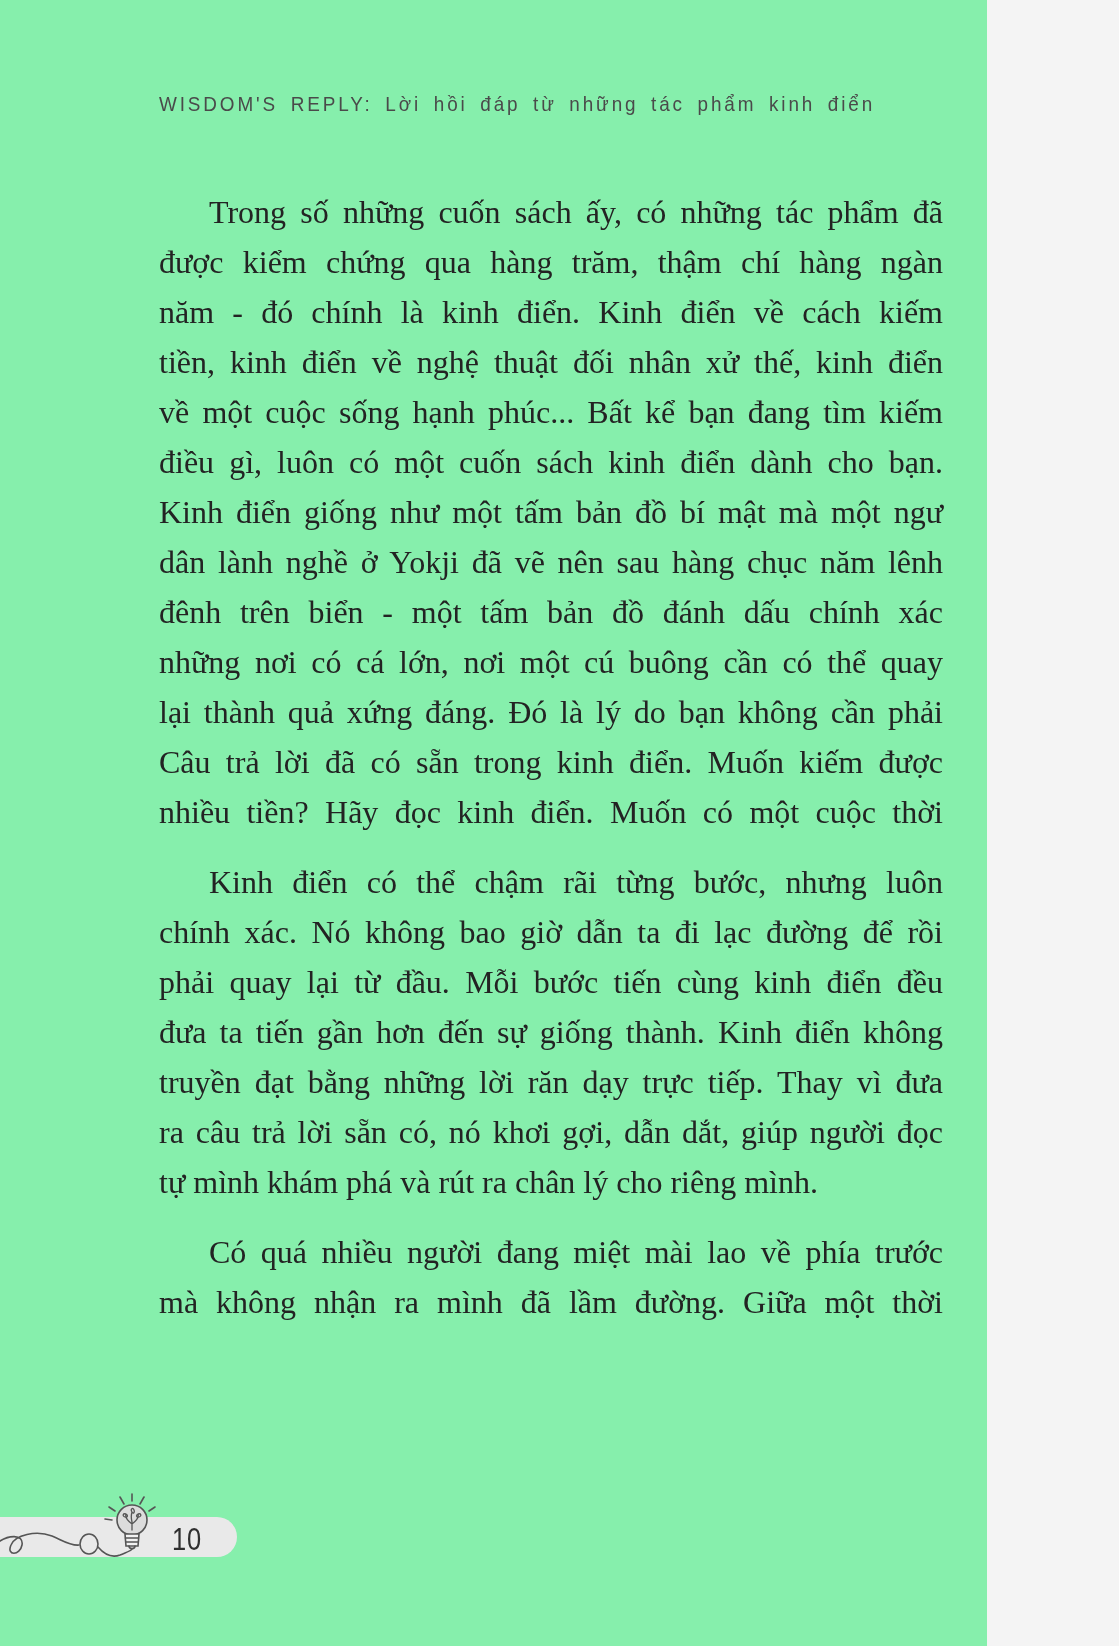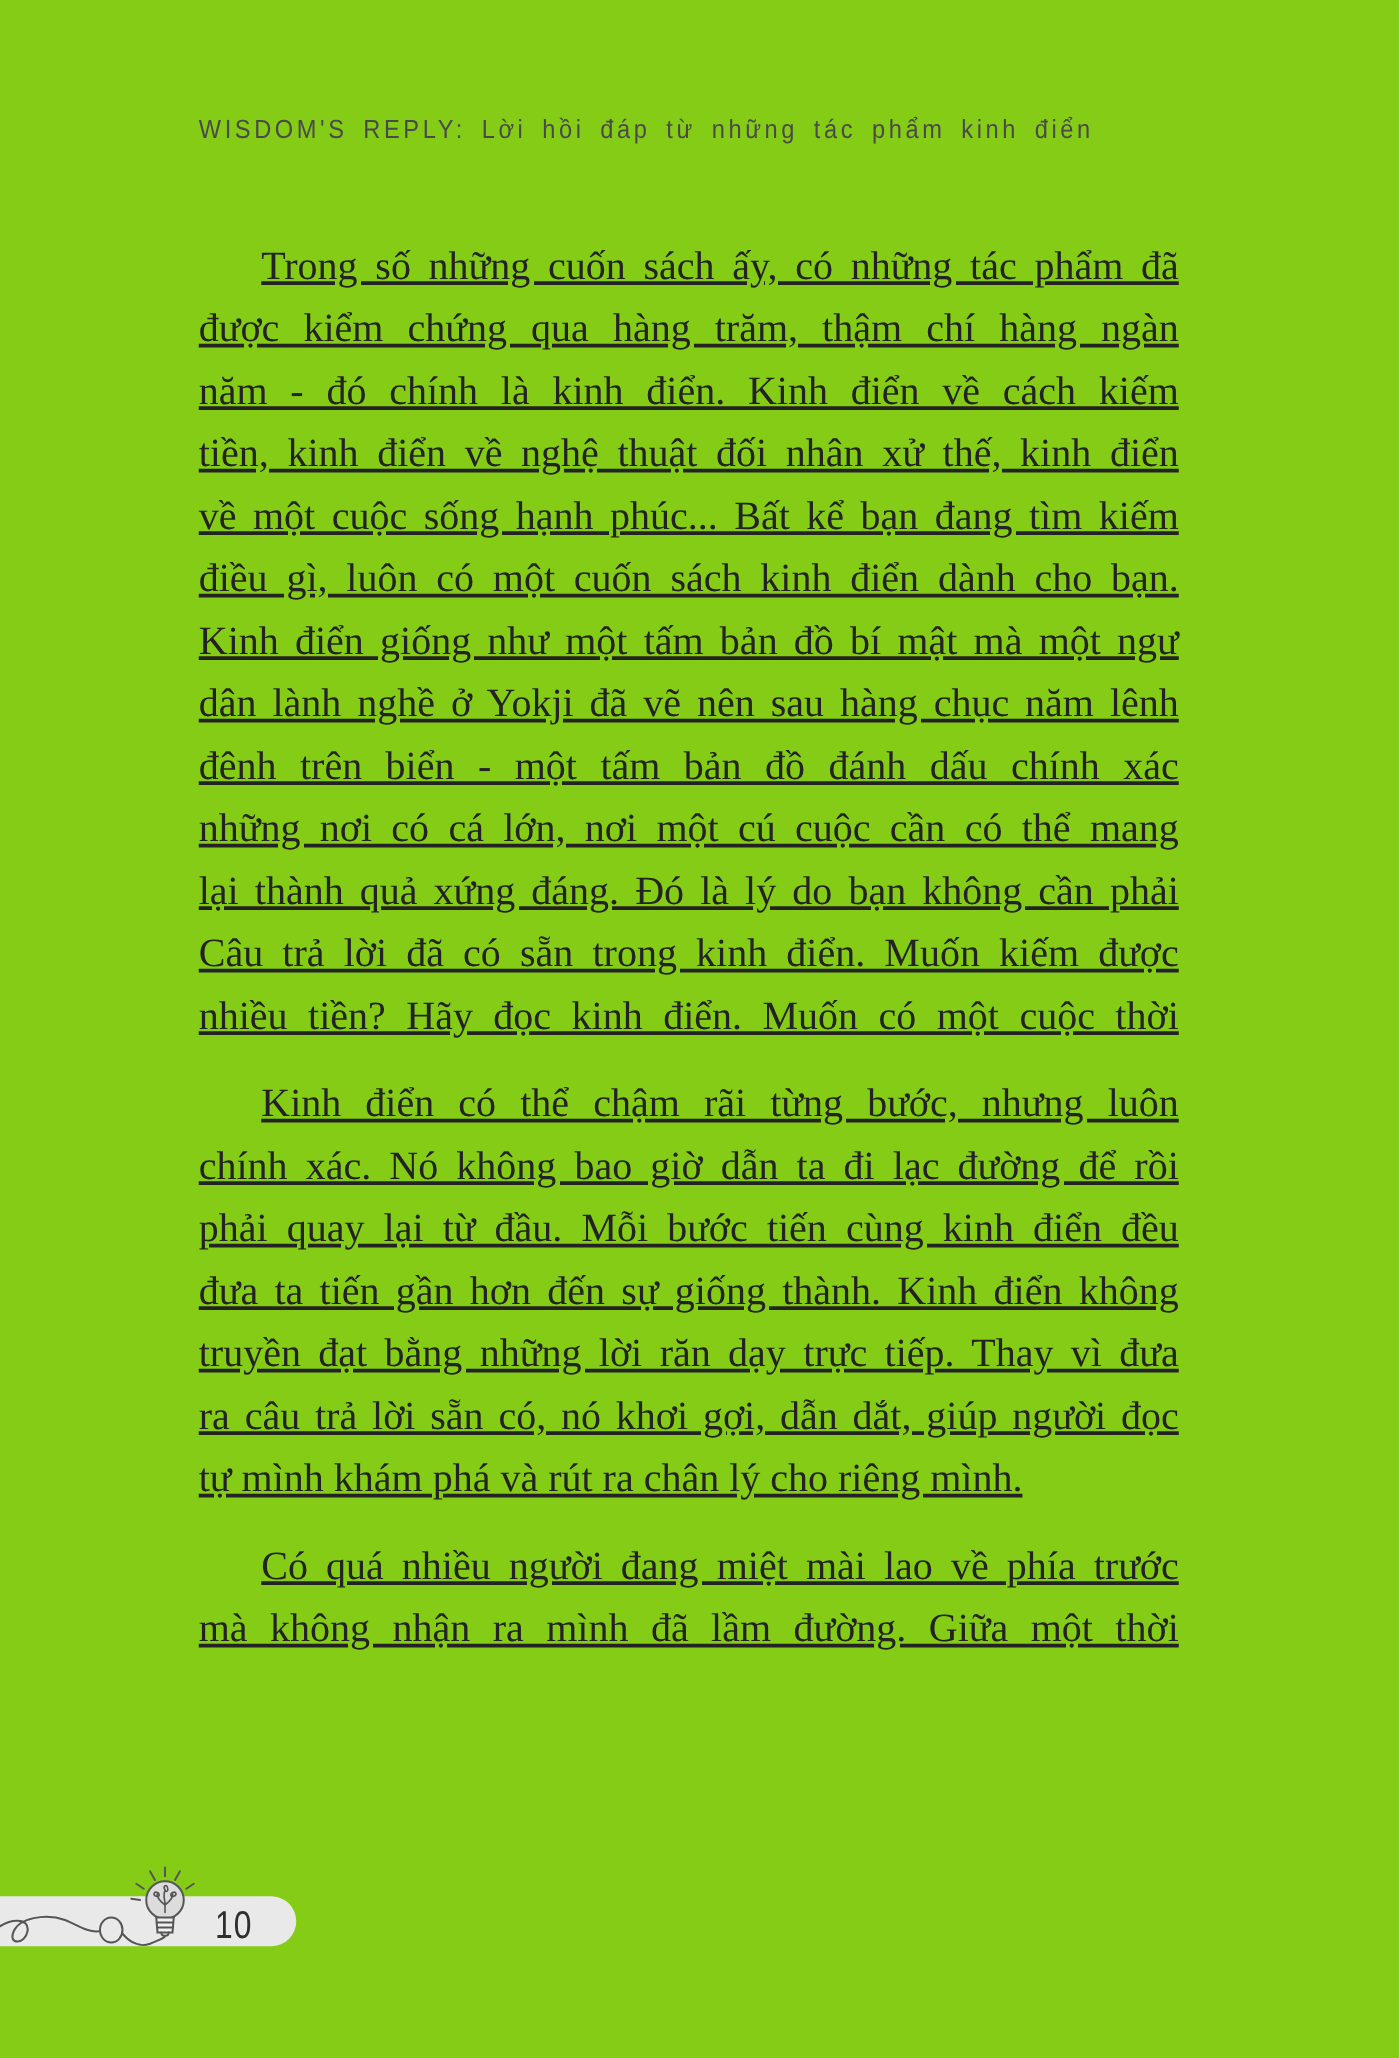--- a/index.html
+++ b/index.html
@@ -3,22 +3,22 @@
 <meta charset="utf-8">
 <style>
   html,body{margin:0;padding:0;}
   body{
     width:1119px;height:1646px;
     background:#f4f4f4;
     font-family:"Liberation Serif", serif;
   }
   .page{
     position:relative;
-    width:1119px;height:1646px;
-    background:#84cc16;
+    width:987px;height:1646px;
+    background:#86efac;
     overflow:hidden;
   }
   .running-header{
     position:absolute;
     left:159px;top:92px;
     font-family:"Liberation Sans", sans-serif;
     font-size:21px;
     letter-spacing:3.2px;
     word-spacing:5px;
     color:#4a4a4a;
@@ -27,21 +27,21 @@
     white-space:nowrap;
   }
   .body-text{
     position:absolute;
     left:159px;top:187px;
     width:784px;
     font-size:32px;
     line-height:50px;
     color:#232323;
   }
-  .paragraph{margin:0 0 20px 0;text-decoration:underline;}
+  .paragraph{margin:0 0 20px 0;}
   .line{
     text-align:justify;
     text-align-last:justify;
     white-space:normal;
   }
   .line.first{text-indent:50px;}
   .line.lastline{text-align-last:left;}
   .footer-pill{
     position:absolute;
     left:0;top:1517px;
@@ -77,21 +77,21 @@
       <div class="paragraph">
         <div class="line first">Trong số những cuốn sách ấy, có những tác phẩm đã</div>
         <div class="line">được kiểm chứng qua hàng trăm, thậm chí hàng ngàn</div>
         <div class="line">năm - đó chính là kinh điển. Kinh điển về cách kiếm</div>
         <div class="line">tiền, kinh điển về nghệ thuật đối nhân xử thế, kinh điển</div>
         <div class="line">về một cuộc sống hạnh phúc... Bất kể bạn đang tìm kiếm</div>
         <div class="line">điều gì, luôn có một cuốn sách kinh điển dành cho bạn.</div>
         <div class="line">Kinh điển giống như một tấm bản đồ bí mật mà một ngư</div>
         <div class="line">dân lành nghề ở Yokji đã vẽ nên sau hàng chục năm lênh</div>
         <div class="line">đênh trên biển - một tấm bản đồ đánh dấu chính xác</div>
-        <div class="line">những nơi có cá lớn, nơi một cú cuộc cần có thể mang</div>
+        <div class="line">những nơi có cá lớn, nơi một cú buông cần có thể quay</div>
         <div class="line">lại thành quả xứng đáng. Đó là lý do bạn không cần phải</div>
         <div class="line">Câu trả lời đã có sẵn trong kinh điển. Muốn kiếm được</div>
         <div class="line">nhiều tiền? Hãy đọc kinh điển. Muốn có một cuộc thời</div>
       </div>
       <div class="paragraph">
         <div class="line first">Kinh điển có thể chậm rãi từng bước, nhưng luôn</div>
         <div class="line">chính xác. Nó không bao giờ dẫn ta đi lạc đường để rồi</div>
         <div class="line">phải quay lại từ đầu. Mỗi bước tiến cùng kinh điển đều</div>
         <div class="line">đưa ta tiến gần hơn đến sự giống thành. Kinh điển không</div>
         <div class="line">truyền đạt bằng những lời răn dạy trực tiếp. Thay vì đưa</div>

